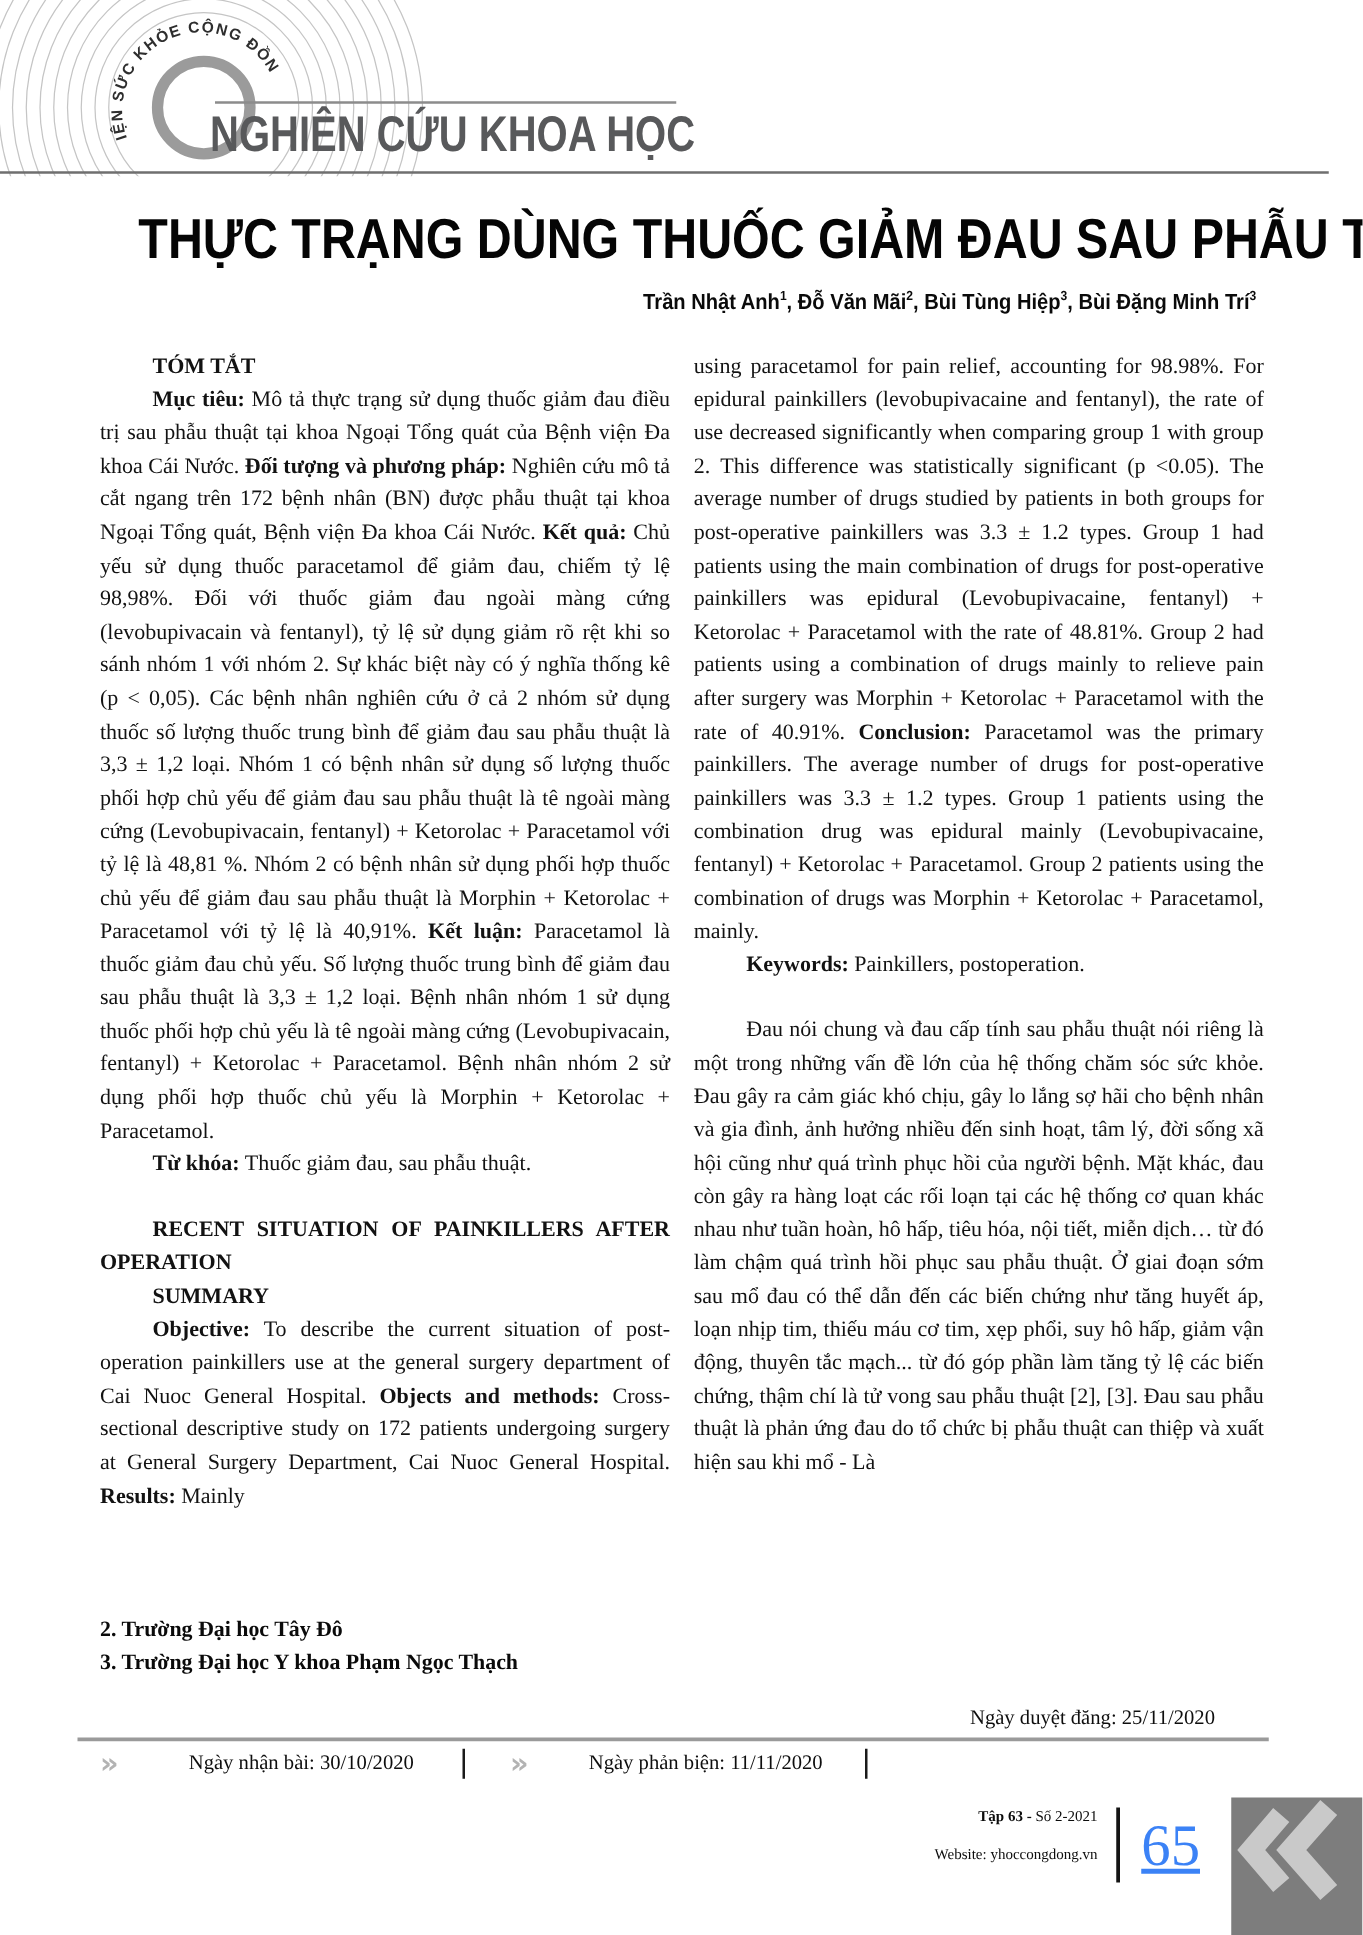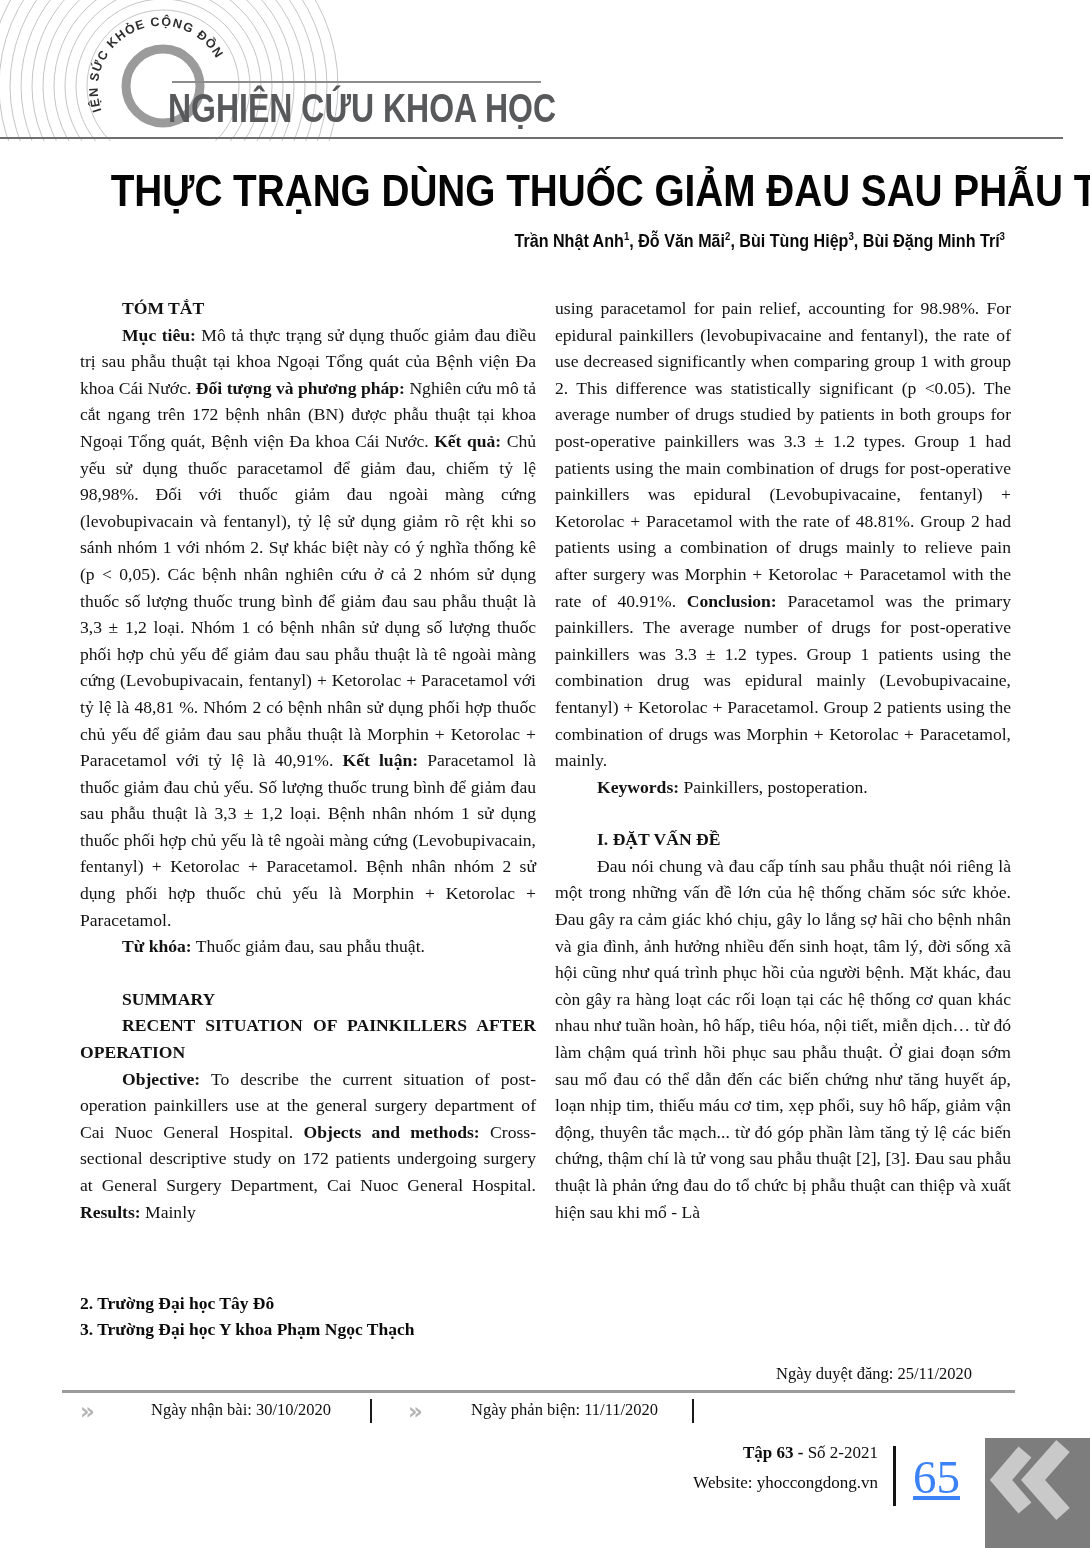--- a/index.html
+++ b/index.html
@@ -22,36 +22,36 @@
     font-size:45px;color:#050505;text-align:center;white-space:nowrap;
     transform:scaleX(0.86);transform-origin:center;line-height:46px;
   }
   .authors{
     font-family:"Liberation Sans","DejaVu Sans",sans-serif;font-weight:700;
     font-size:17.5px;color:#0a0a0a;text-align:right;white-space:nowrap;
     transform:scaleX(0.92);transform-origin:right center;
   }
   .authors sup{font-size:0.6em;line-height:0;}
   
-  .col{width:456px;font-size:17.6px;line-height:26.6px;text-align:justify;margin-top:16px;}
+  .col{width:456px;font-size:17.6px;line-height:26.6px;text-align:justify;}
   .para{margin:0;}
   .para.indent{text-indent:42px;}
   .gap{height:26px;}
   sup{font-size:0.62em;line-height:0;}
   
   .footnotes{font-weight:700;font-size:17.5px;line-height:25.5px;color:#0a0a0a;}
   .footnotes div{margin:0;}
   
   .date-label{font-size:16.5px;color:#0e0e0e;white-space:nowrap;margin-left:18px;}
   .chev{
     font-family:"DejaVu Sans",sans-serif;font-weight:700;font-size:23px;
     color:#b3b3b3;line-height:20px;
   }
   .vsep{width:2px;height:24px;background:#1a1a1a;}
-  .journal-meta{width:240px;text-align:right;font-size:17px;color:#0c0c0c;line-height:30px;white-space:nowrap;}
+  .journal-meta{width:240px;text-align:right;font-size:12px;color:#0c0c0c;line-height:30px;white-space:nowrap;}
   .pageno{font-size:47px;color:#3b82f6;line-height:47px;text-decoration:underline;}
   .corner-box{background:#7d7d7d;}
 </style>
 </head>
 <body>
 
 <svg class="abs" style="left:0;top:0" width="560" height="141" viewBox="0 0 560 141">
   <g stroke="#c5c5c5" fill="none" stroke-width="1">
     <circle cx="163" cy="86" r="76"></circle>
       <circle cx="163" cy="86" r="87"></circle>
@@ -79,30 +79,29 @@
 
 <div class="abs article-title" style="left:40px;top:168px;width:1010px">THỰC TRẠNG DÙNG THUỐC GIẢM ĐAU SAU PHẪU THUẬT</div>
 
 <div class="abs authors" style="left:355px;top:231px;width:650px">Trần Nhật Anh<sup>1</sup>, Đỗ Văn Mãi<sup>2</sup>, Bùi Tùng Hiệp<sup>3</sup>, Bùi Đặng Minh Trí<sup>3</sup></div>
 
 <div class="abs col" style="left:80px;top:279px">
     <p class="para indent"><b>TÓM TẮT</b></p>
     <p class="para indent"><b>Mục tiêu:</b> Mô tả thực trạng sử dụng thuốc giảm đau điều trị sau phẫu thuật tại khoa Ngoại Tổng quát của Bệnh viện Đa khoa Cái Nước. <b>Đối tượng và phương pháp:</b> Nghiên cứu mô tả cắt ngang trên 172 bệnh nhân (BN) được phẫu thuật tại khoa Ngoại Tổng quát, Bệnh viện Đa khoa Cái Nước. <b>Kết quả:</b> Chủ yếu sử dụng thuốc paracetamol để giảm đau, chiếm tỷ lệ 98,98%. Đối với thuốc giảm đau ngoài màng cứng (levobupivacain và fentanyl), tỷ lệ sử dụng giảm rõ rệt khi so sánh nhóm 1 với nhóm 2. Sự khác biệt này có ý nghĩa thống kê (p &lt; 0,05). Các bệnh nhân nghiên cứu ở cả 2 nhóm sử dụng thuốc số lượng thuốc trung bình để giảm đau sau phẫu thuật là 3,3 ± 1,2 loại. Nhóm 1 có bệnh nhân sử dụng số lượng thuốc phối hợp chủ yếu để giảm đau sau phẫu thuật là tê ngoài màng cứng (Levobupivacain, fentanyl) + Ketorolac + Paracetamol với tỷ lệ là 48,81 %. Nhóm 2 có bệnh nhân sử dụng phối hợp thuốc chủ yếu để giảm đau sau phẫu thuật là Morphin + Ketorolac + Paracetamol với tỷ lệ là 40,91%. <b>Kết luận:</b> Paracetamol là thuốc giảm đau chủ yếu. Số lượng thuốc trung bình để giảm đau sau phẫu thuật là 3,3 ± 1,2 loại. Bệnh nhân nhóm 1 sử dụng thuốc phối hợp chủ yếu là tê ngoài màng cứng (Levobupivacain, fentanyl) + Ketorolac + Paracetamol. Bệnh nhân nhóm 2 sử dụng phối hợp thuốc chủ yếu là Morphin + Ketorolac + Paracetamol.</p>
     <p class="para indent"><b>Từ khóa:</b> Thuốc giảm đau, sau phẫu thuật.</p>
     <div class="gap"></div>
+    <p class="para indent"><b>RECENT SITUATION OF PAINKILLERS AFTER OPERATION</b></p>
     <p class="para indent"><b>SUMMARY</b></p>
-    <p class="para indent"><b>RECENT SITUATION OF PAINKILLERS AFTER OPERATION</b></p>
     <p class="para indent"><b>Objective:</b> To describe the current situation of post-operation painkillers use at the general surgery department of Cai Nuoc General Hospital. <b>Objects and methods:</b> Cross-sectional descriptive study on 172 patients undergoing surgery at General Surgery Department, Cai Nuoc General Hospital. <b>Results:</b> Mainly</p>
   </div>
 
 <div class="abs col" style="left:555px;top:279px">
     <p class="para">using paracetamol for pain relief, accounting for 98.98%. For epidural painkillers (levobupivacaine and fentanyl), the rate of use decreased significantly when comparing group 1 with group 2. This difference was statistically significant (p &lt;0.05). The average number of drugs studied by patients in both groups for post-operative painkillers was 3.3 ± 1.2 types. Group 1 had patients using the main combination of drugs for post-operative painkillers was epidural (Levobupivacaine, fentanyl) + Ketorolac + Paracetamol with the rate of 48.81%. Group 2 had patients using a combination of drugs mainly to relieve pain after surgery was Morphin + Ketorolac + Paracetamol with the rate of 40.91%. <b>Conclusion:</b> Paracetamol was the primary painkillers. The average number of drugs for post-operative painkillers was 3.3 ± 1.2 types. Group 1 patients using the combination drug was epidural mainly (Levobupivacaine, fentanyl) + Ketorolac + Paracetamol. Group 2 patients using the combination of drugs was Morphin + Ketorolac + Paracetamol, mainly.</p>
     <p class="para indent"><b>Keywords:</b> Painkillers, postoperation.</p>
     <div class="gap"></div>
-    <p class="para indent"><b>I. ĐẶT VẤN ĐỀ</b></p>
     <p class="para indent">Đau nói chung và đau cấp tính sau phẫu thuật nói riêng là một trong những vấn đề lớn của hệ thống chăm sóc sức khỏe. Đau gây ra cảm giác khó chịu, gây lo lắng sợ hãi cho bệnh nhân và gia đình, ảnh hưởng nhiều đến sinh hoạt, tâm lý, đời sống xã hội cũng như quá trình phục hồi của người bệnh. Mặt khác, đau còn gây ra hàng loạt các rối loạn tại các hệ thống cơ quan khác nhau như tuần hoàn, hô hấp, tiêu hóa, nội tiết, miễn dịch… từ đó làm chậm quá trình hồi phục sau phẫu thuật. Ở giai đoạn sớm sau mổ đau có thể dẫn đến các biến chứng như tăng huyết áp, loạn nhịp tim, thiếu máu cơ tim, xẹp phổi, suy hô hấp, giảm vận động, thuyên tắc mạch... từ đó góp phần làm tăng tỷ lệ các biến chứng, thậm chí là tử vong sau phẫu thuật [2], [3]. Đau sau phẫu thuật là phản ứng đau do tổ chức bị phẫu thuật can thiệp và xuất hiện sau khi mổ - Là</p>
   </div>
 
 <div class="abs footnotes" style="left:80px;top:1291px">
     <div>2. Trường Đại học Tây Đô</div>
     <div>3. Trường Đại học Y khoa Phạm Ngọc Thạch</div>
   </div>
 
 <div class="abs rule" style="left:62px;top:1390px;width:953px;height:3px;background:#9a9a9a"></div>
 

